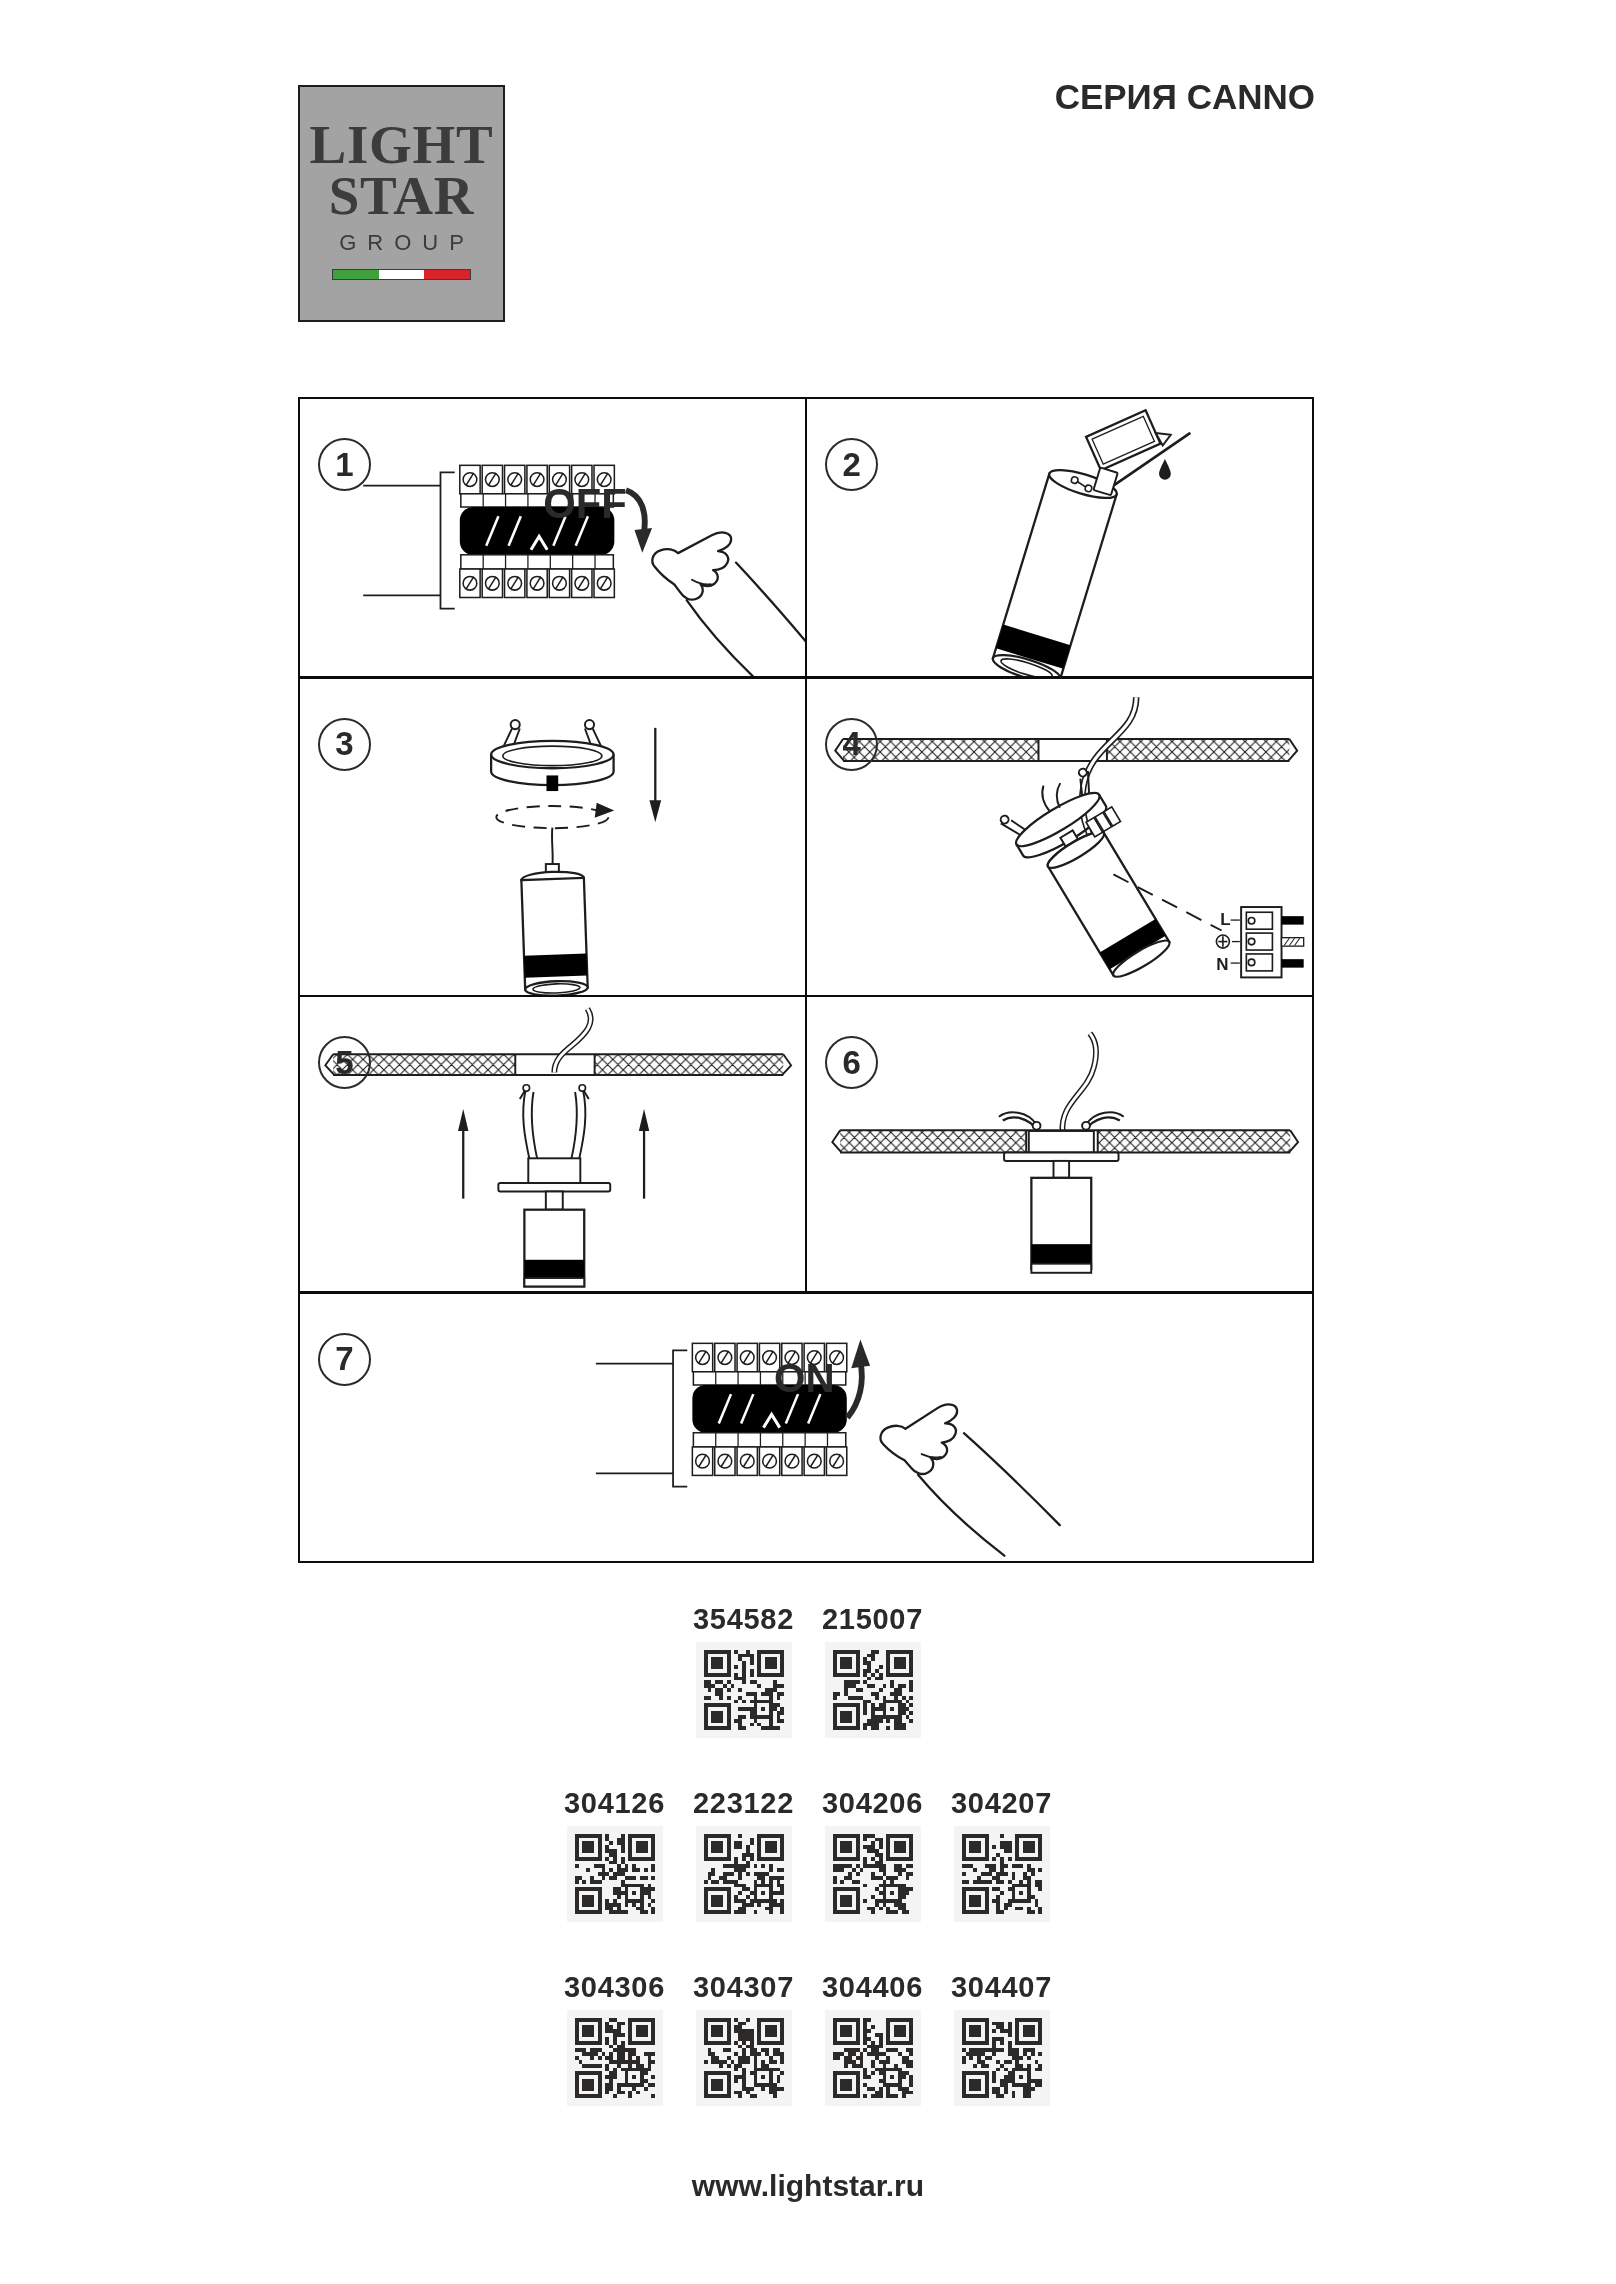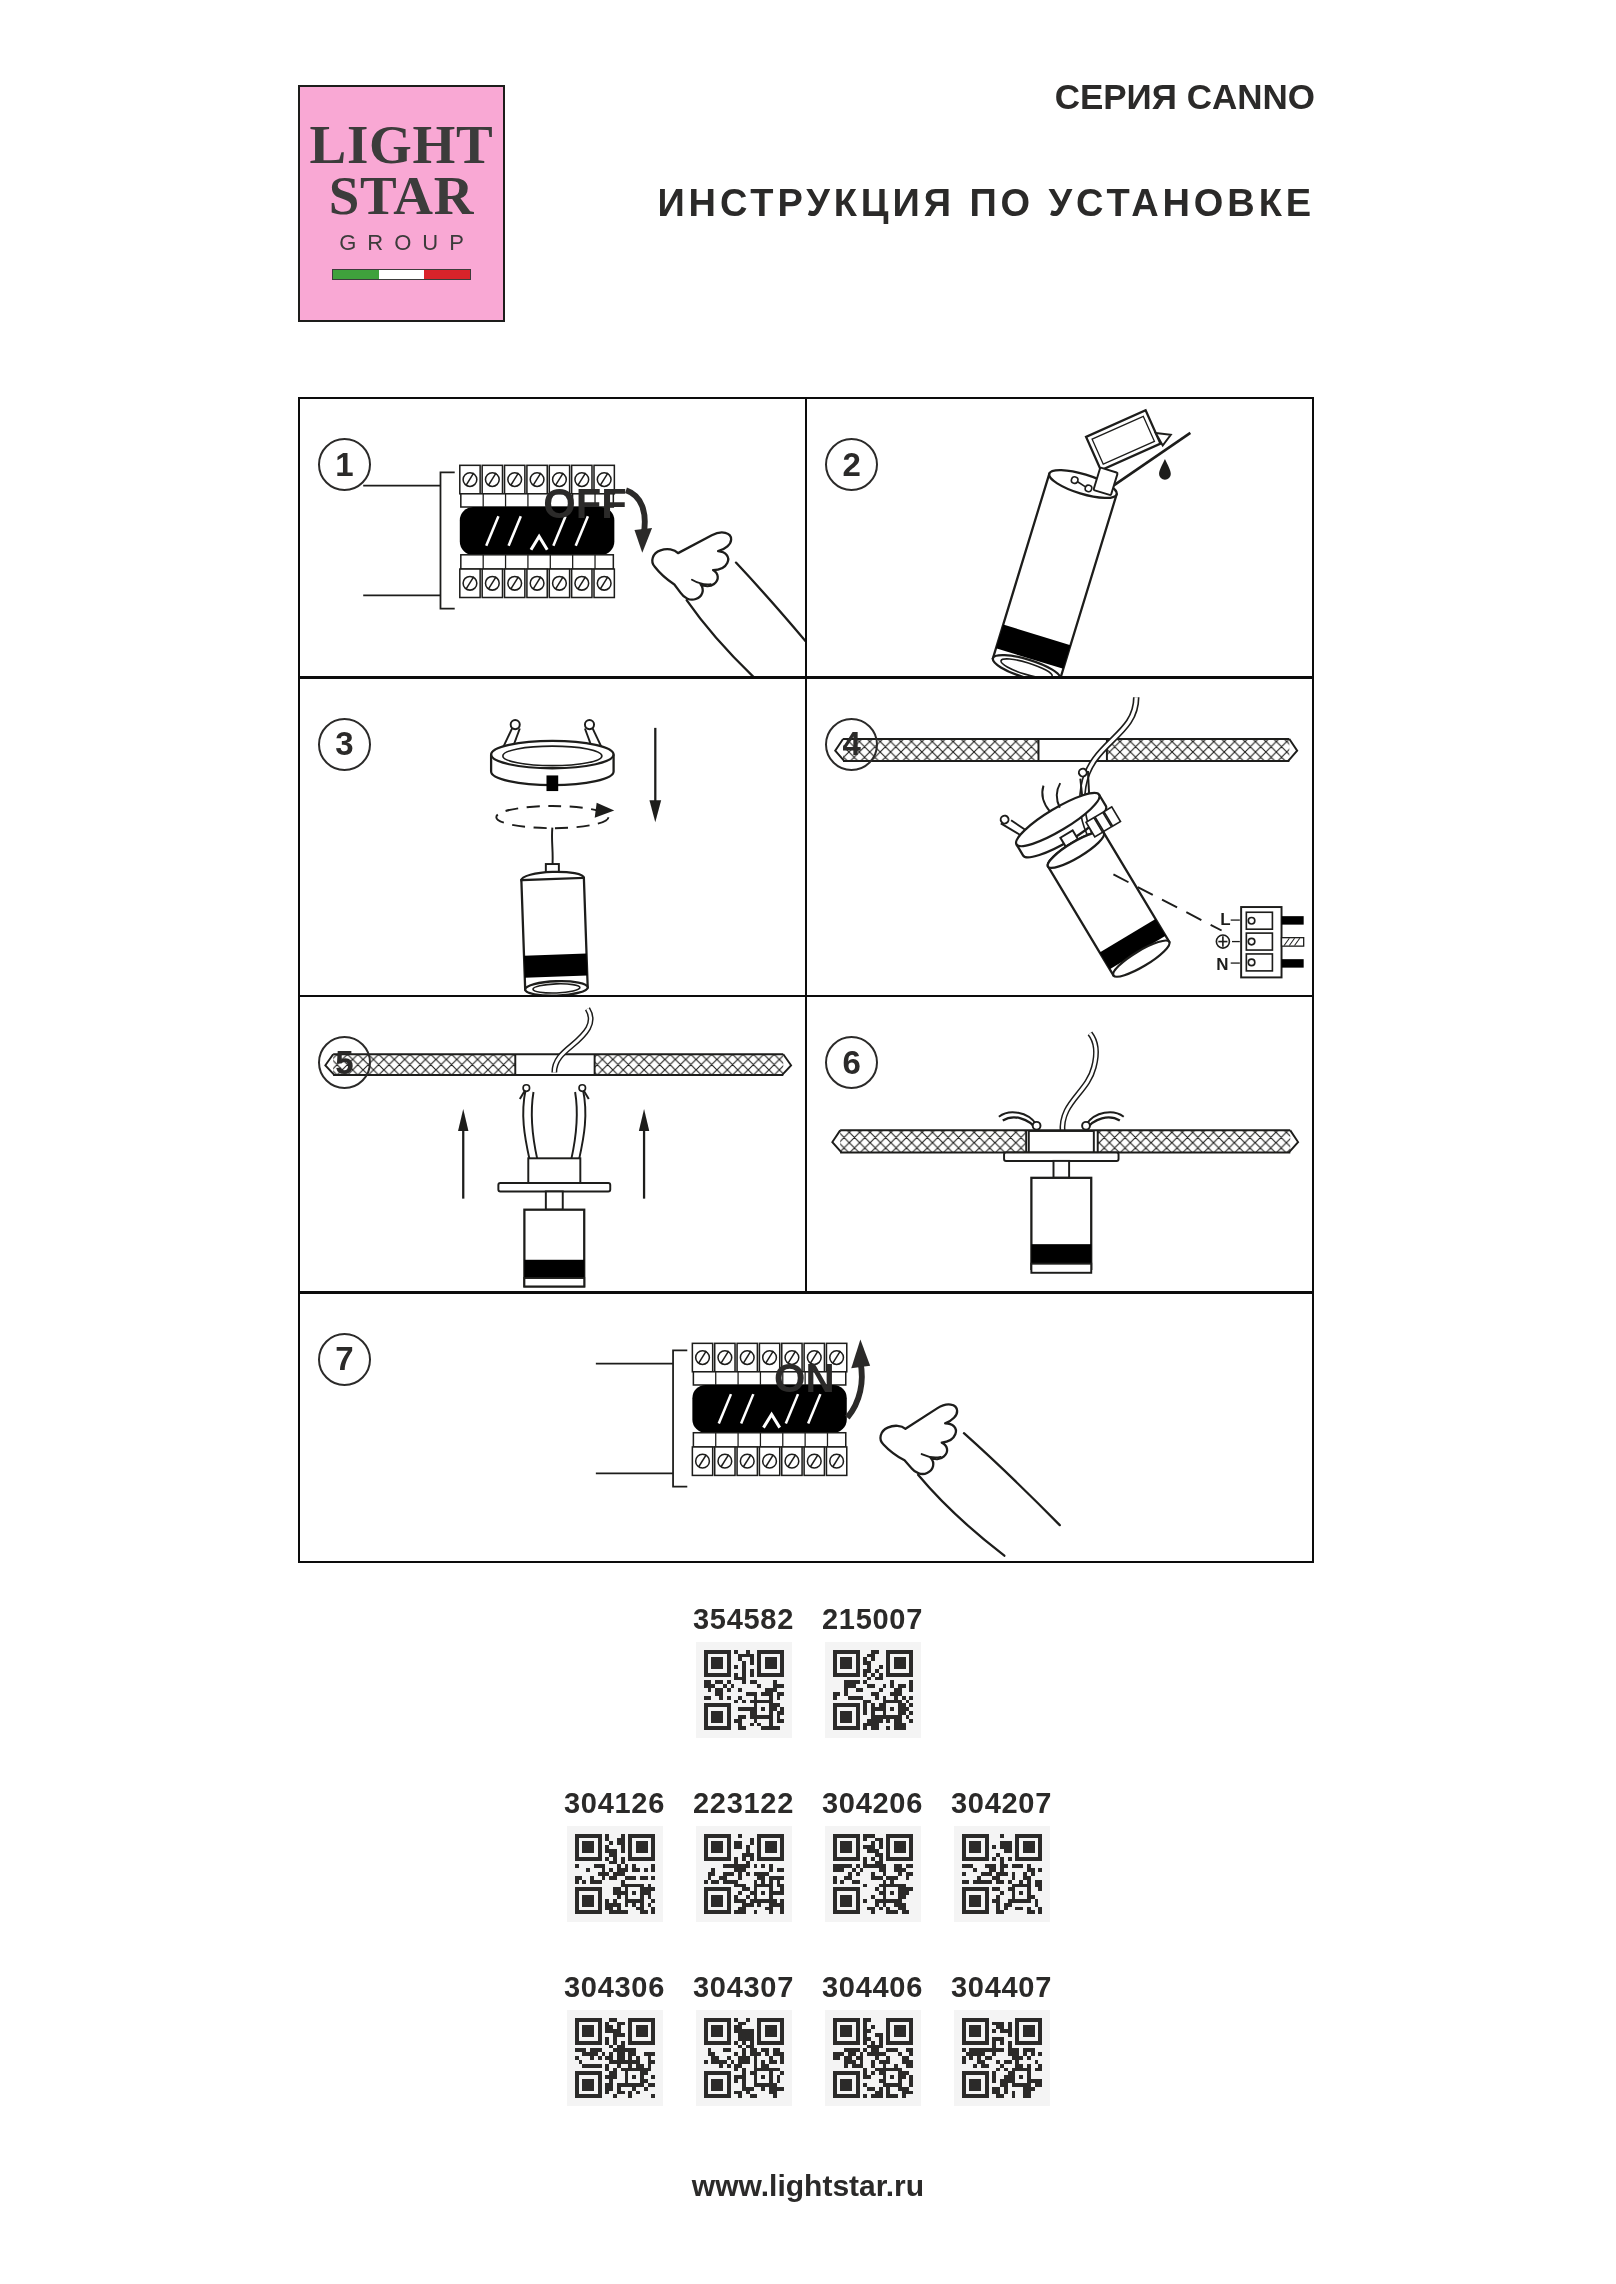--- a/index.html
+++ b/index.html
@@ -4,21 +4,21 @@
 <style>
   * { margin:0; padding:0; box-sizing:border-box; }
   html,body { background:#ffffff; }
   body {
     width:1616px; height:2284px; position:relative;
     font-family:"Liberation Sans", sans-serif; color:#2b2a29;
   }
   
   .logo-box {
     position:absolute; left:298px; top:85px; width:207px; height:237px;
-    border:2px solid #1d1d1b; background:#f9a8d4;
+    border:2px solid #1d1d1b; background:#a3a3a3;
     display:flex; flex-direction:column; align-items:center; padding-top:33px;
   }
   .logo-word { font-family:"Liberation Serif", serif; font-weight:bold;
     font-size:55px; line-height:0.92; color:#3c3c3b; letter-spacing:0.7px; }
   .logo-group { font-size:22px; letter-spacing:11px; color:#3c3c3b;
     margin-top:9px; text-indent:11px; font-weight:normal; }
   .logo-flag { margin-top:13px; width:139px; height:10.4px;
     border:1.3px solid #3c3c3b; display:flex; }
   .logo-flag span { flex:1; height:100%; }
   
@@ -129,21 +129,20 @@
   <div class="logo-flag">
     <span style="background:#3fa13c"></span>
       <span style="background:#ffffff"></span>
       <span style="background:#d9232a"></span>
   </div>
 </div>
 
 <div class="header-text">
   <div class="h-series">СЕРИЯ CANNO</div>
   <div class="h-title">
-    <div>ИНСТРУКЦИЯ ПО УСТАНОВКЕ</div>
   </div>
 </div>
 
 <div class="grid">
 
   <section class="panel">
     <div class="step-circle">1</div>
     <svg class="art" viewBox="0 0 774 425">
       <use href="#breaker" transform="translate(245,108) scale(0.78)"></use>
       <text x="437" y="182" text-anchor="middle" font-size="64" font-weight="bold" fill="#2b2a29">OFF</text>

